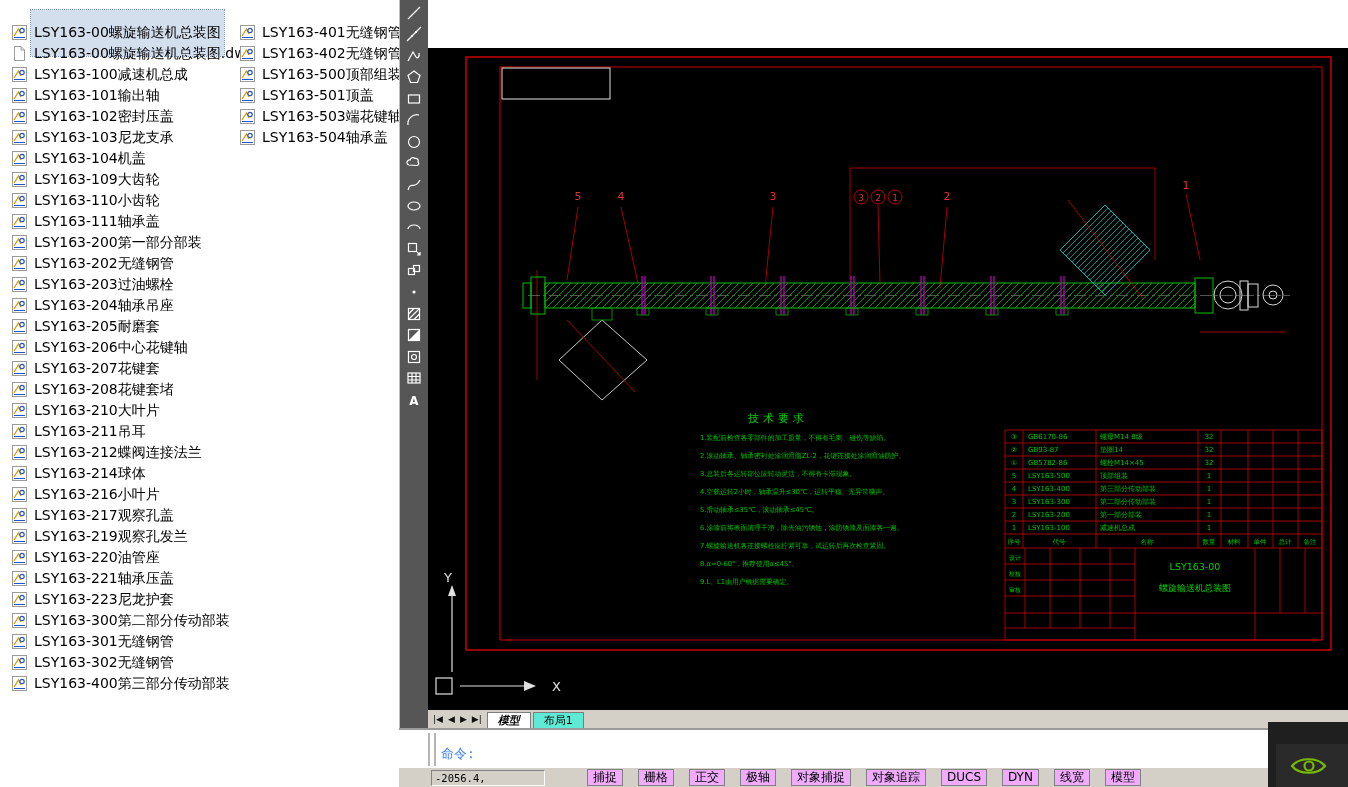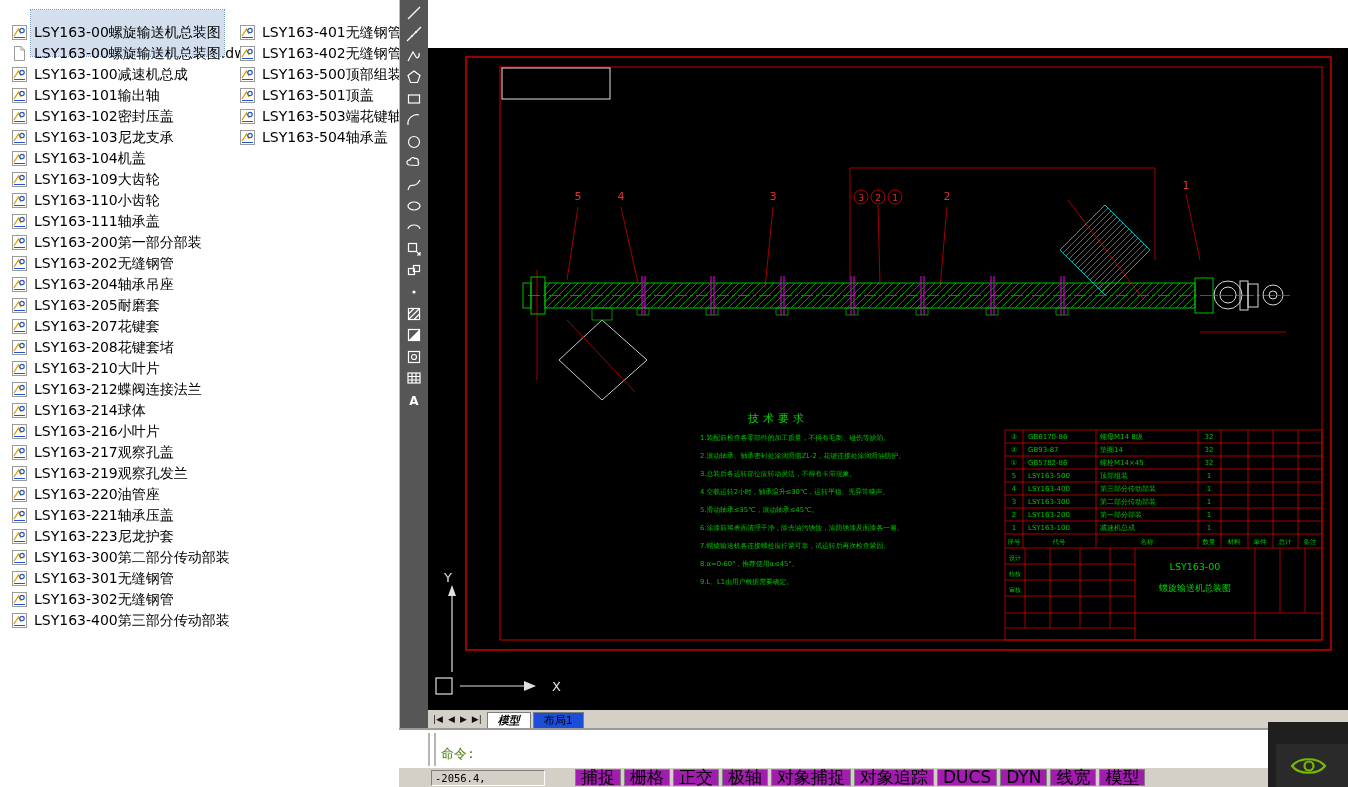--- a/index.html
+++ b/index.html
@@ -24,39 +24,39 @@
 
   
   .top-strip{position:absolute;left:428px;top:0;width:920px;height:48px;background:#fff;}
   .canvas{position:absolute;left:428px;top:48px;width:920px;height:662px;background:#000;}
 
   
   .tab-strip{position:absolute;left:428px;top:710px;width:920px;height:18px;background:#d4d0c8;
     display:flex;align-items:flex-end;}
   .tab-nav{display:flex;align-items:center;height:18px;padding:0 5px;gap:5px;font-size:9px;color:#111;}
   .tab-nav span{cursor:default;}
-  .tab{font-size:11px;padding:0 10px;height:15px;line-height:15px;background:#1d4ed8;border:1px solid #7d7d7d;
+  .tab{font-size:11px;padding:0 10px;height:15px;line-height:15px;background:#5eead4;border:1px solid #7d7d7d;
     border-bottom:none;margin-right:2px;color:#000;}
   .tab.active{background:#fff;font-weight:bold;font-style:italic;}
 
   
   .command-area{position:absolute;left:399px;top:728px;width:949px;height:40px;background:#fff;
     border-top:2px solid #9a9a9a;box-sizing:border-box;}
   .cmd-grip{position:absolute;left:29px;top:3px;width:4px;height:33px;border-left:2px solid #b5b5b5;border-right:2px solid #b5b5b5;}
-  .cmd-text{position:absolute;left:42px;top:15px;font-size:13px;color:#4d7c0f;
+  .cmd-text{position:absolute;left:42px;top:15px;font-size:13px;color:#3b82f6;
     font-family:"DejaVu Sans Mono","Liberation Mono",monospace;}
 
   
   .status-bar{position:absolute;left:399px;top:768px;width:949px;height:19px;background:#d4d0c8;
     display:flex;align-items:center;box-sizing:border-box;padding-left:32px;}
   .coord-box{width:106px;height:14px;line-height:14px;font-size:10.5px;background:#d4d0c8;
     border:1px solid;border-color:#828282 #fdfdfd #fdfdfd #828282;padding:0 3px;
     font-family:"DejaVu Sans Mono","Liberation Mono",monospace;margin-right:30px;}
-  .sbtn{height:15px;line-height:15px;font-size:17px;padding:0 5px;margin-right:3px;background:#a21caf;
-    border:1px solid #808080;color:#000;cursor:default;}
+  .sbtn{height:15px;line-height:15px;font-size:12px;padding:0 5px;margin-right:3px;background:#f0abfc;
+    border:1px solid #808080;color:#000;cursor:default;margin-left:12px;}
 
   
   .nvidia{position:absolute;left:1268px;top:722px;width:80px;height:65px;background:#1f1f1f;z-index:10;}
   .nvidia .inner{position:absolute;left:8px;top:22px;right:0;bottom:0;background:#2a2a2a;}
 </style>
 </head>
 <body>
 
 <div class="app">
 
@@ -168,57 +168,84 @@
             </svg></span>
           <span class="flabel">LSY163-202无缝钢管</span>
         </div>
         <div class="file-item">
           <span class="ficon"><svg width="15" height="15" viewBox="0 0 15 15">
               <rect x="0.5" y="0.5" width="14" height="14" fill="#fff" stroke="#9a9a9a"></rect>
               <path d="M2 11 L6.5 4 L9 9" fill="none" stroke="#d99a00" stroke-width="1.3"></path>
               <circle cx="10" cy="5.5" r="2.2" fill="none" stroke="#2255cc" stroke-width="1.2"></circle>
               <path d="M2 12.5 H13" stroke="#2255cc" stroke-width="1"></path>
             </svg></span>
+          <span class="flabel">LSY163-203过油螺栓</span>
+        </div>
+        <div class="file-item">
+          <span class="ficon"><svg width="15" height="15" viewBox="0 0 15 15">
+              <rect x="0.5" y="0.5" width="14" height="14" fill="#fff" stroke="#9a9a9a"></rect>
+              <path d="M2 11 L6.5 4 L9 9" fill="none" stroke="#d99a00" stroke-width="1.3"></path>
+              <circle cx="10" cy="5.5" r="2.2" fill="none" stroke="#2255cc" stroke-width="1.2"></circle>
+              <path d="M2 12.5 H13" stroke="#2255cc" stroke-width="1"></path>
+            </svg></span>
           <span class="flabel">LSY163-204轴承吊座</span>
         </div>
         <div class="file-item">
           <span class="ficon"><svg width="15" height="15" viewBox="0 0 15 15">
               <rect x="0.5" y="0.5" width="14" height="14" fill="#fff" stroke="#9a9a9a"></rect>
               <path d="M2 11 L6.5 4 L9 9" fill="none" stroke="#d99a00" stroke-width="1.3"></path>
               <circle cx="10" cy="5.5" r="2.2" fill="none" stroke="#2255cc" stroke-width="1.2"></circle>
               <path d="M2 12.5 H13" stroke="#2255cc" stroke-width="1"></path>
             </svg></span>
           <span class="flabel">LSY163-205耐磨套</span>
         </div>
         <div class="file-item">
           <span class="ficon"><svg width="15" height="15" viewBox="0 0 15 15">
               <rect x="0.5" y="0.5" width="14" height="14" fill="#fff" stroke="#9a9a9a"></rect>
               <path d="M2 11 L6.5 4 L9 9" fill="none" stroke="#d99a00" stroke-width="1.3"></path>
               <circle cx="10" cy="5.5" r="2.2" fill="none" stroke="#2255cc" stroke-width="1.2"></circle>
               <path d="M2 12.5 H13" stroke="#2255cc" stroke-width="1"></path>
             </svg></span>
+          <span class="flabel">LSY163-206中心花键轴</span>
+        </div>
+        <div class="file-item">
+          <span class="ficon"><svg width="15" height="15" viewBox="0 0 15 15">
+              <rect x="0.5" y="0.5" width="14" height="14" fill="#fff" stroke="#9a9a9a"></rect>
+              <path d="M2 11 L6.5 4 L9 9" fill="none" stroke="#d99a00" stroke-width="1.3"></path>
+              <circle cx="10" cy="5.5" r="2.2" fill="none" stroke="#2255cc" stroke-width="1.2"></circle>
+              <path d="M2 12.5 H13" stroke="#2255cc" stroke-width="1"></path>
+            </svg></span>
           <span class="flabel">LSY163-207花键套</span>
         </div>
         <div class="file-item">
           <span class="ficon"><svg width="15" height="15" viewBox="0 0 15 15">
               <rect x="0.5" y="0.5" width="14" height="14" fill="#fff" stroke="#9a9a9a"></rect>
               <path d="M2 11 L6.5 4 L9 9" fill="none" stroke="#d99a00" stroke-width="1.3"></path>
               <circle cx="10" cy="5.5" r="2.2" fill="none" stroke="#2255cc" stroke-width="1.2"></circle>
               <path d="M2 12.5 H13" stroke="#2255cc" stroke-width="1"></path>
             </svg></span>
           <span class="flabel">LSY163-208花键套堵</span>
         </div>
         <div class="file-item">
           <span class="ficon"><svg width="15" height="15" viewBox="0 0 15 15">
               <rect x="0.5" y="0.5" width="14" height="14" fill="#fff" stroke="#9a9a9a"></rect>
               <path d="M2 11 L6.5 4 L9 9" fill="none" stroke="#d99a00" stroke-width="1.3"></path>
               <circle cx="10" cy="5.5" r="2.2" fill="none" stroke="#2255cc" stroke-width="1.2"></circle>
               <path d="M2 12.5 H13" stroke="#2255cc" stroke-width="1"></path>
             </svg></span>
           <span class="flabel">LSY163-210大叶片</span>
+        </div>
+        <div class="file-item">
+          <span class="ficon"><svg width="15" height="15" viewBox="0 0 15 15">
+              <rect x="0.5" y="0.5" width="14" height="14" fill="#fff" stroke="#9a9a9a"></rect>
+              <path d="M2 11 L6.5 4 L9 9" fill="none" stroke="#d99a00" stroke-width="1.3"></path>
+              <circle cx="10" cy="5.5" r="2.2" fill="none" stroke="#2255cc" stroke-width="1.2"></circle>
+              <path d="M2 12.5 H13" stroke="#2255cc" stroke-width="1"></path>
+            </svg></span>
+          <span class="flabel">LSY163-211吊耳</span>
         </div>
         <div class="file-item">
           <span class="ficon"><svg width="15" height="15" viewBox="0 0 15 15">
               <rect x="0.5" y="0.5" width="14" height="14" fill="#fff" stroke="#9a9a9a"></rect>
               <path d="M2 11 L6.5 4 L9 9" fill="none" stroke="#d99a00" stroke-width="1.3"></path>
               <circle cx="10" cy="5.5" r="2.2" fill="none" stroke="#2255cc" stroke-width="1.2"></circle>
               <path d="M2 12.5 H13" stroke="#2255cc" stroke-width="1"></path>
             </svg></span>
           <span class="flabel">LSY163-212蝶阀连接法兰</span>
         </div>

